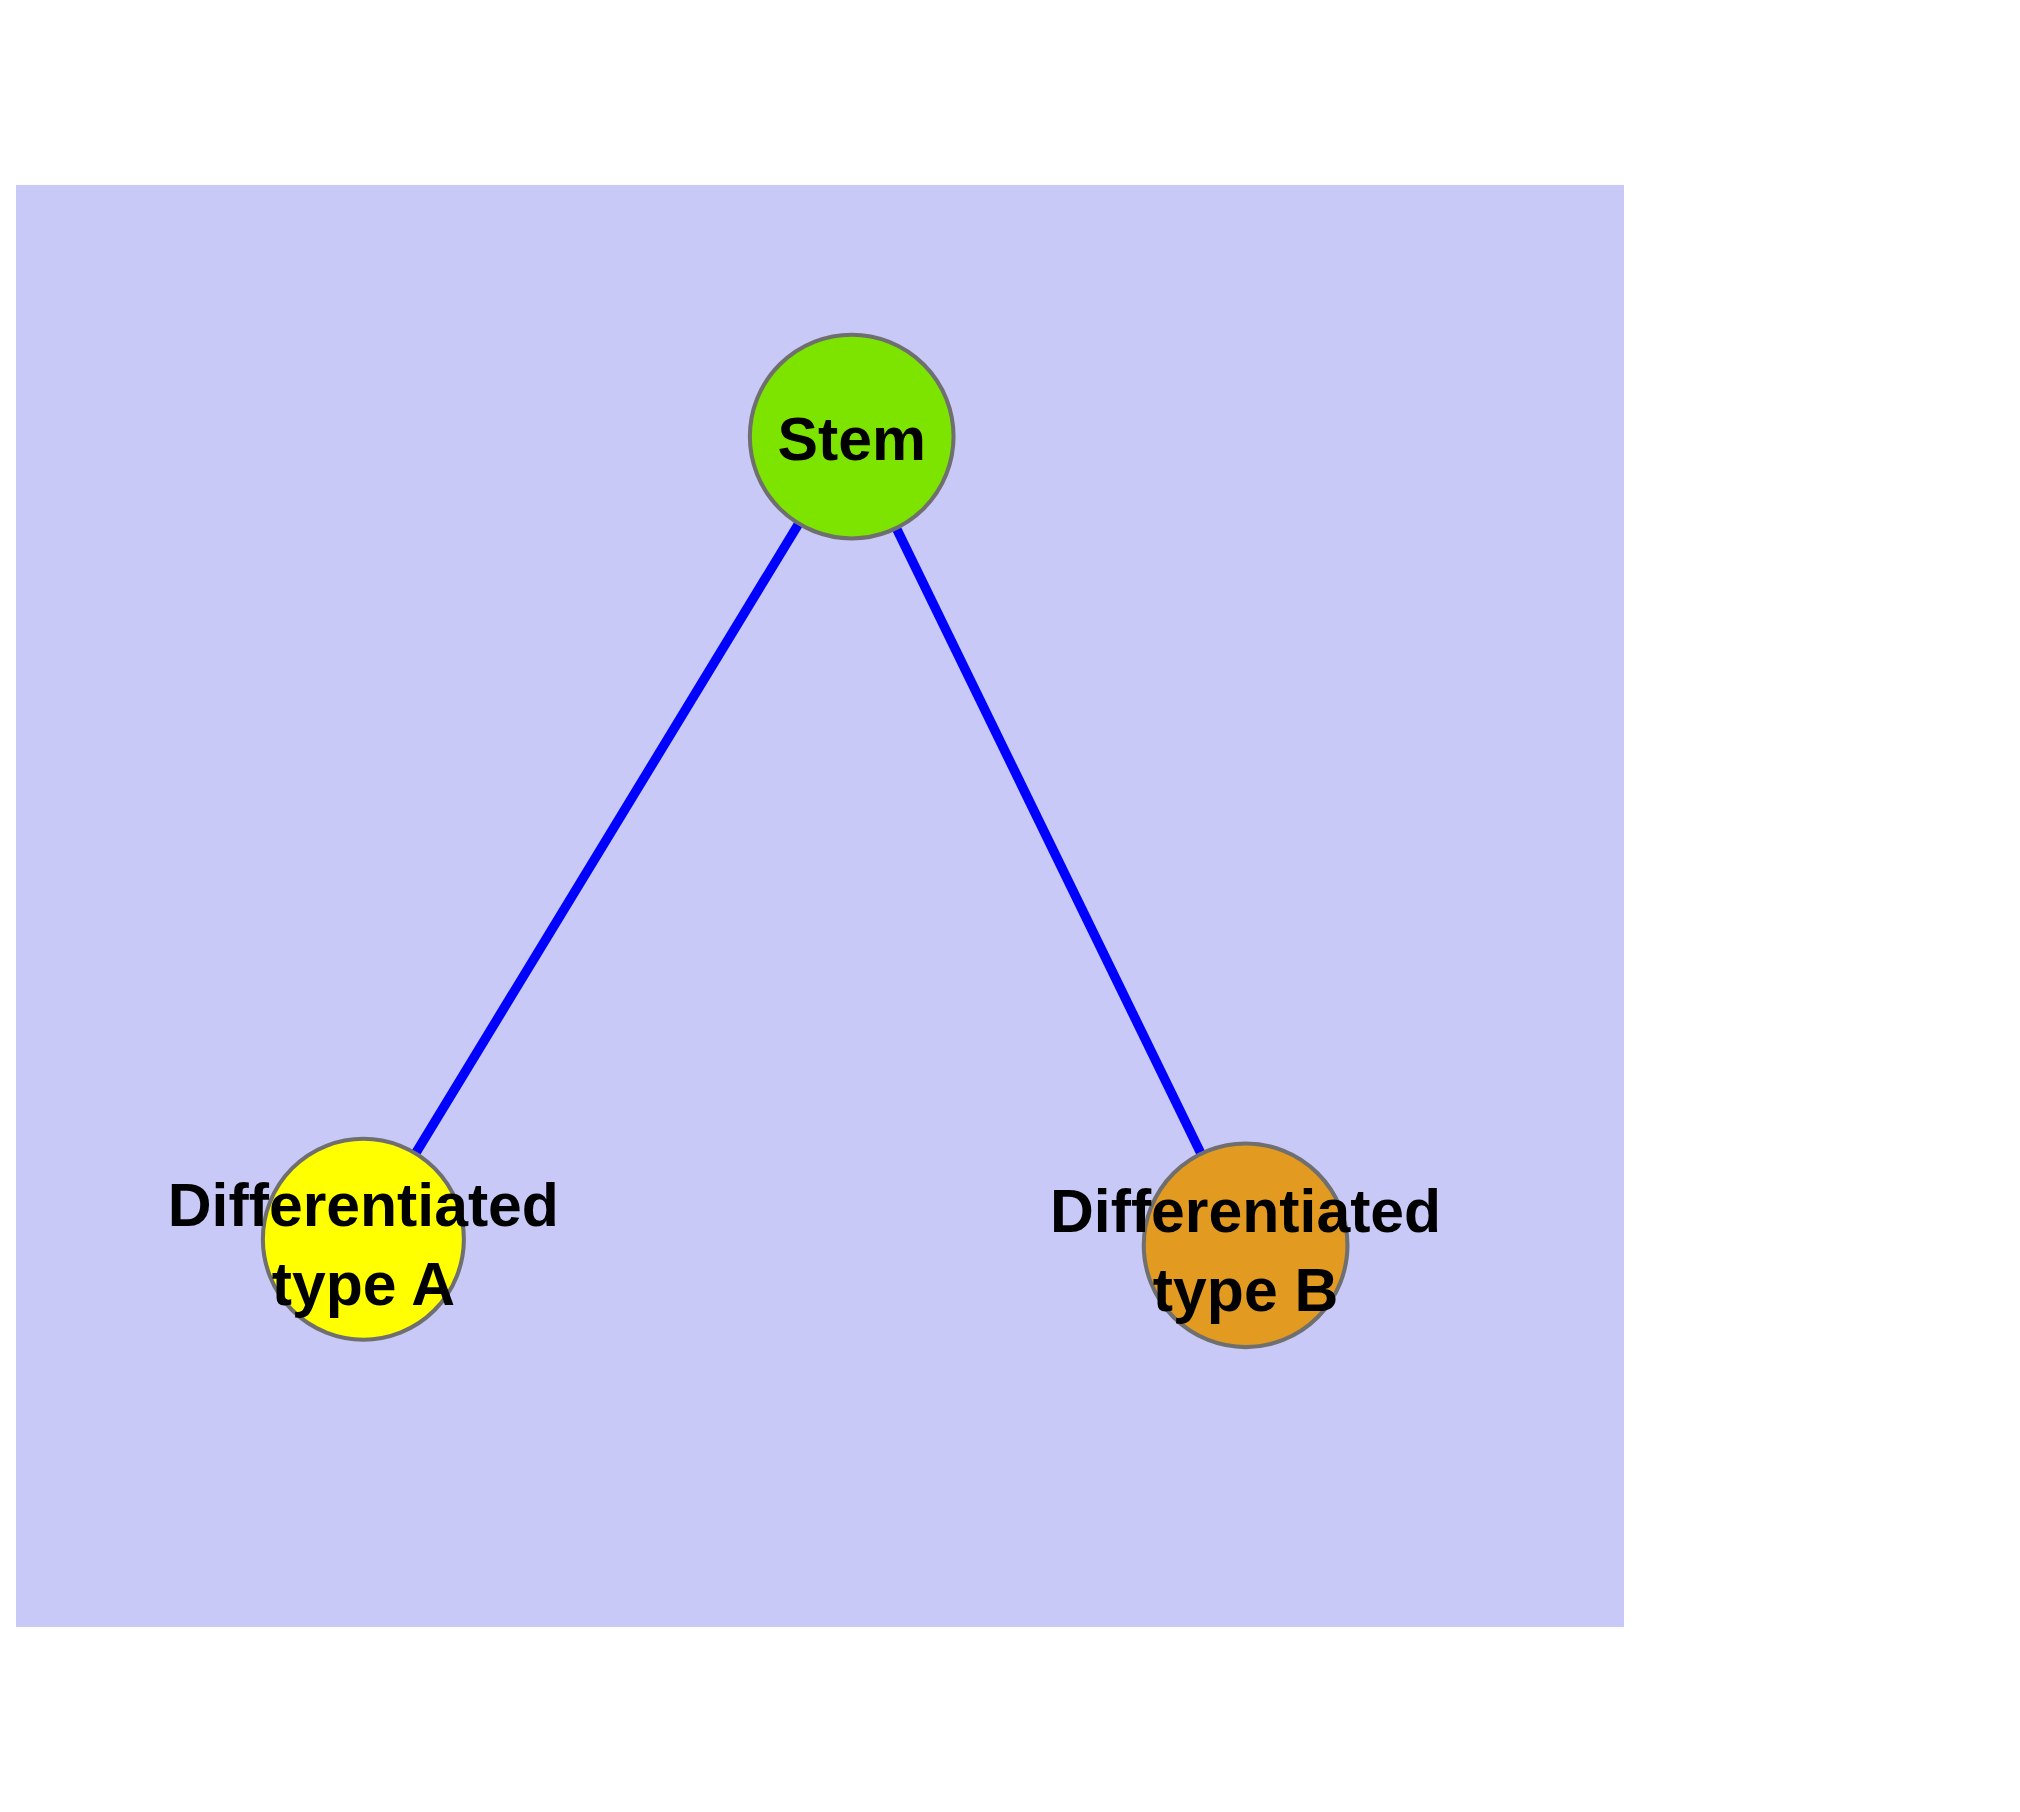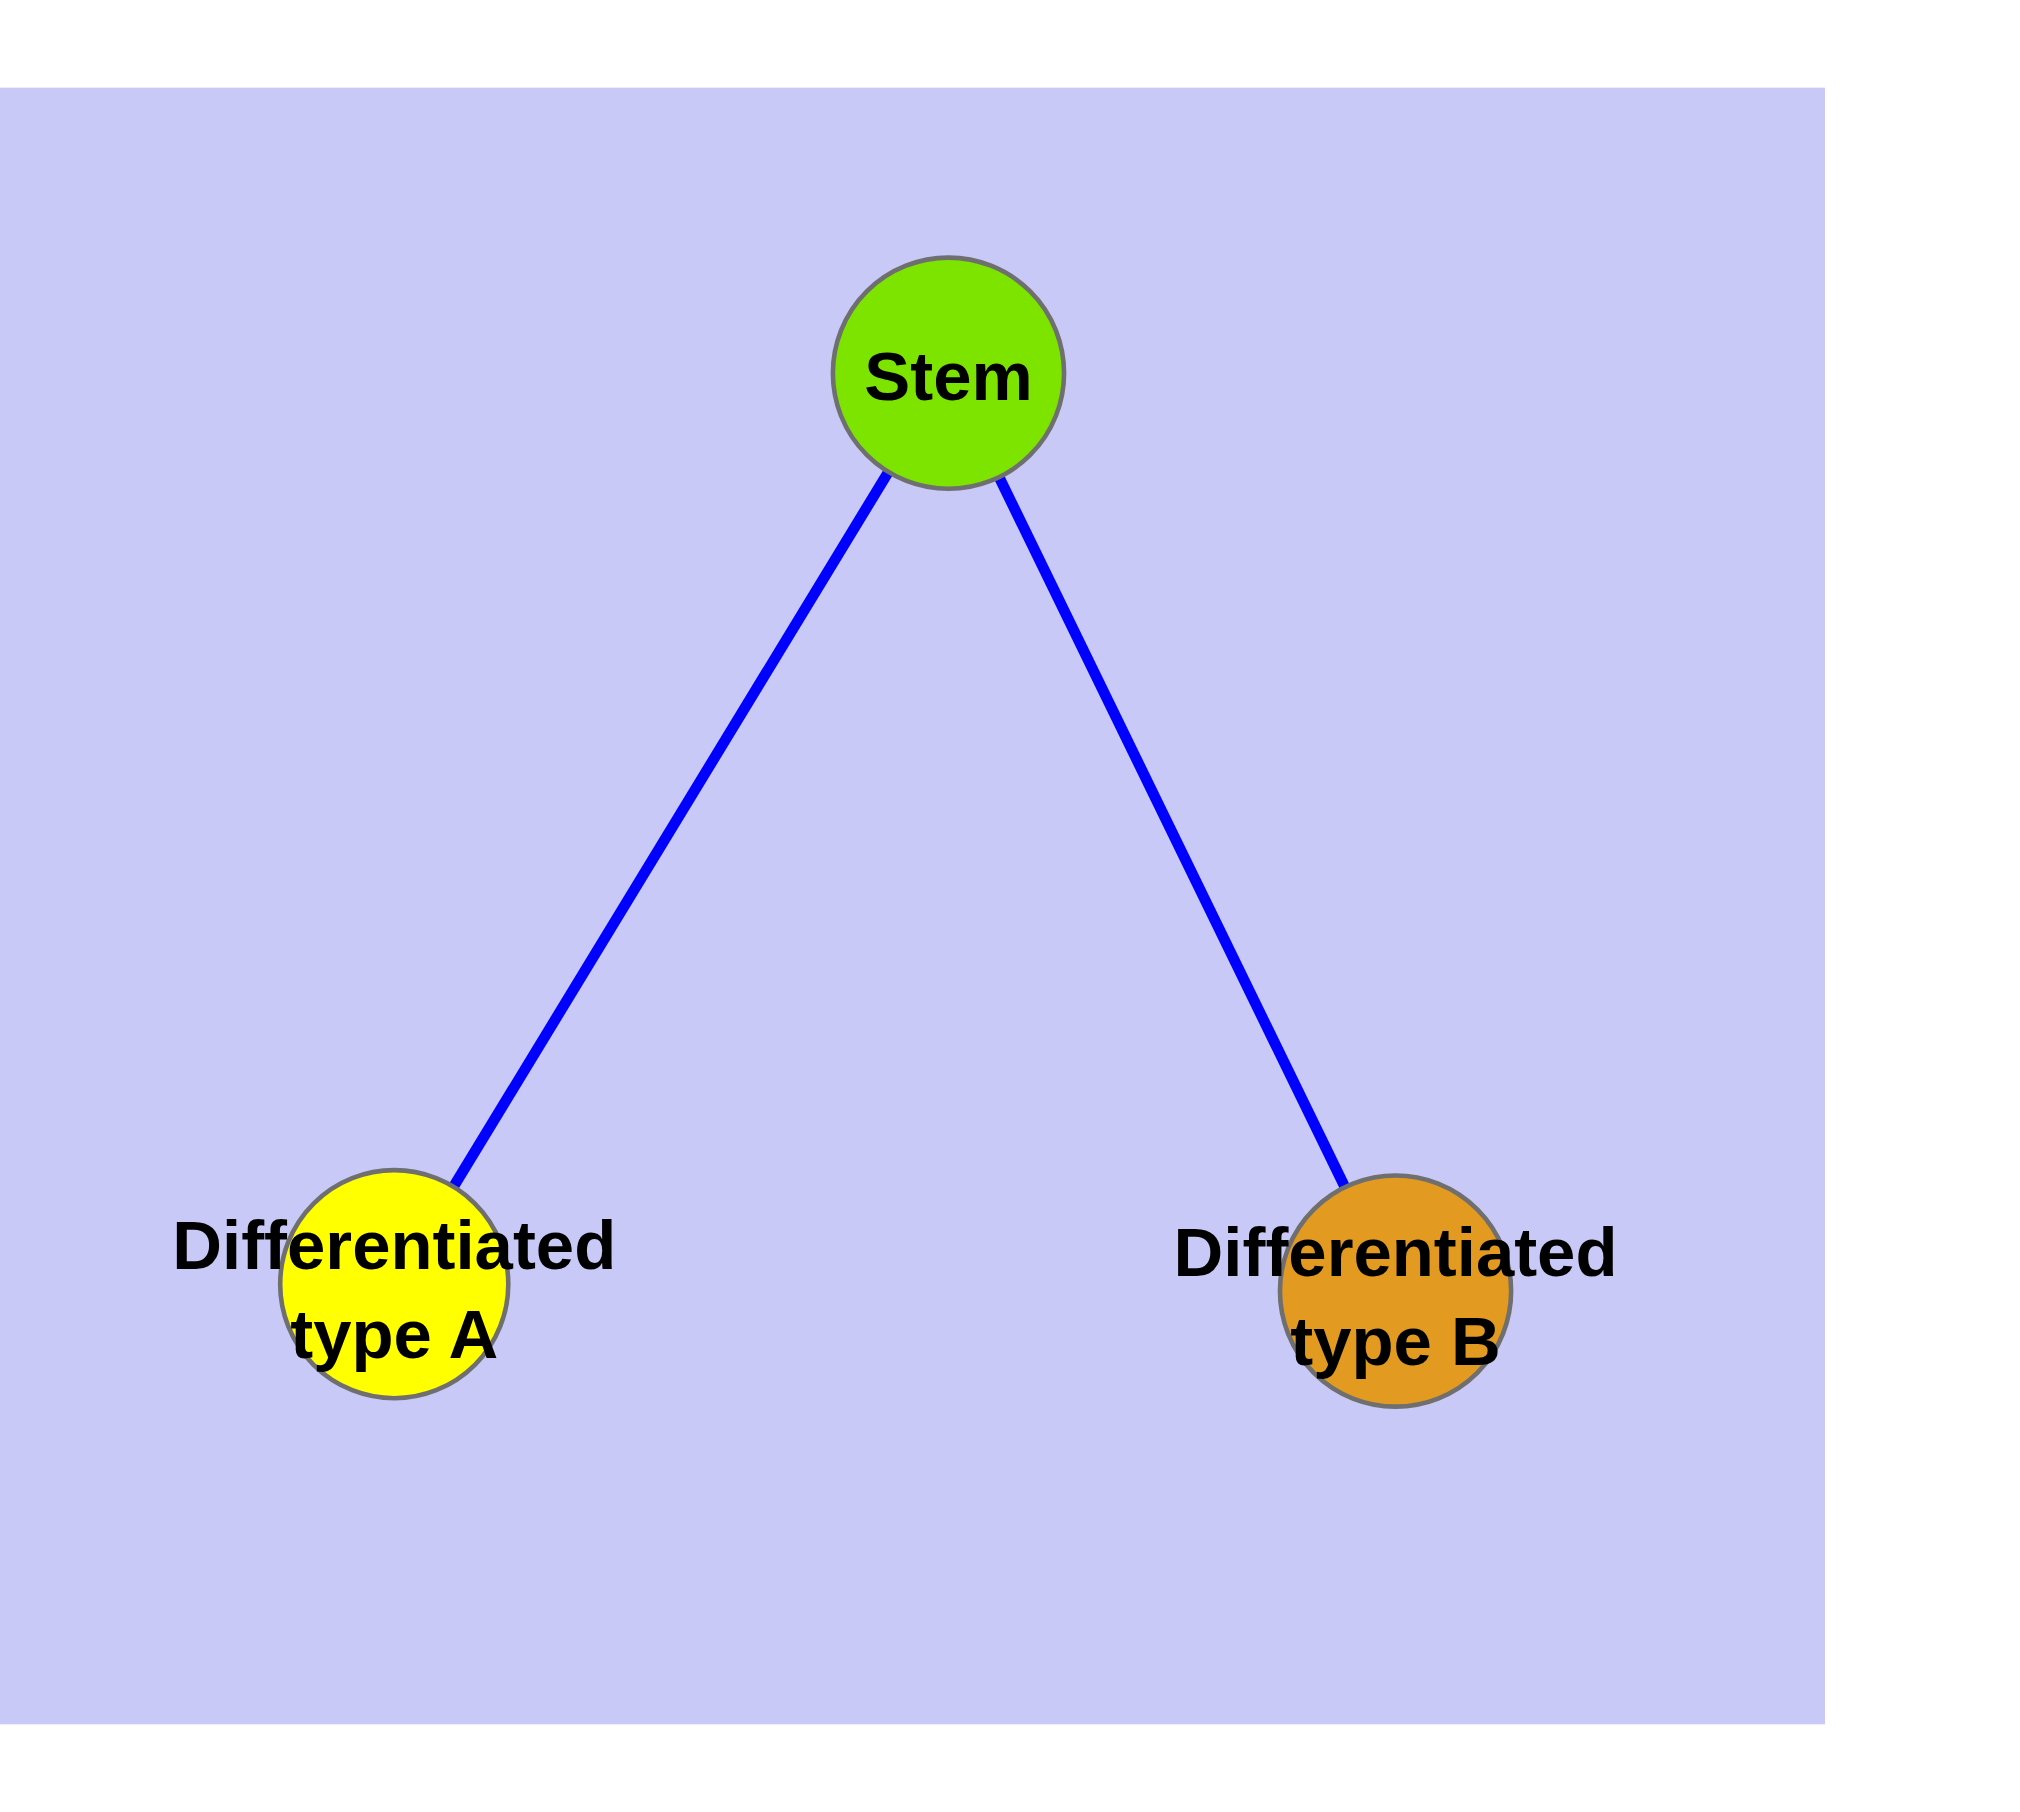--- a/index.html
+++ b/index.html
@@ -1,24 +1,25 @@
 <!DOCTYPE html>
 <html style="font-size:13.6px"><head>
 <meta charset="utf-8">
 <style>
   html, body {
     margin: 0;
     padding: 0;
   }
   .canvas {
     position: relative;
-    width: 1825px;
+    width: 1608px;
     height: 1812px;
     overflow: hidden;
     font-family: "Liberation Sans", sans-serif;
+    padding-left: 16px;
   }
   .canvas svg {
     display: block;
     width: 100%;
     height: 100%;
   }
   .edge {
     fill: none;
     stroke-linecap: butt;
   }

